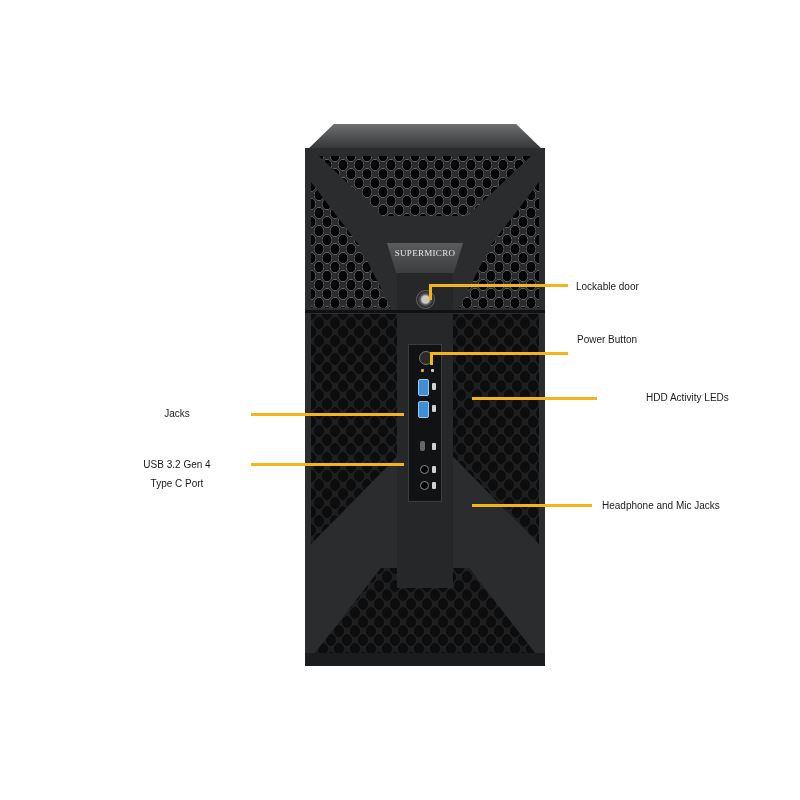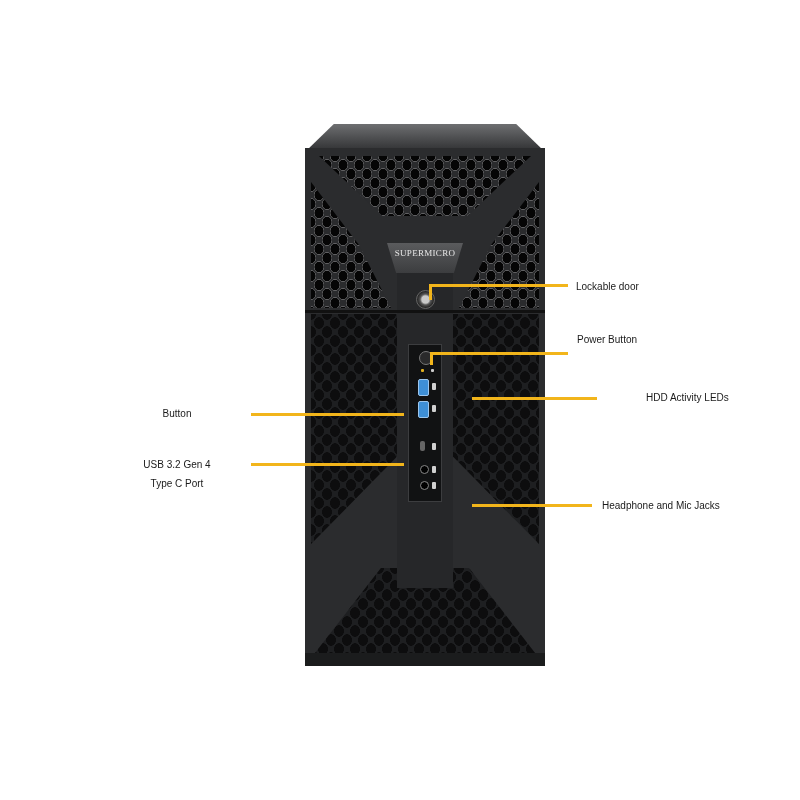--- a/index.html
+++ b/index.html
@@ -102,18 +102,18 @@
 
 <div class="hline" style="left:251px;top:413px;width:153px;"></div>
 <div class="hline" style="left:251px;top:463px;width:153px;"></div>
 
 <div class="label" style="left:576px;top:277px;">Lockable door</div>
 <div class="label" style="left:577px;top:330px;">Power Button</div>
 <div class="label" style="left:646px;top:388px;">HDD Activity LEDs</div>
 <div class="label" style="left:602px;top:496px;">Headphone and Mic Jacks</div>
 
 <div class="label center" style="left:108px;top:404px;width:138px;">
-  <div>Button</div>
+  <div>Jacks</div>
 </div>
 <div class="label center" style="left:108px;top:455px;width:138px;">
   <div>USB 3.2 Gen 4</div>
   <div>Type C Port</div>
 </div>
 
 </body></html>

